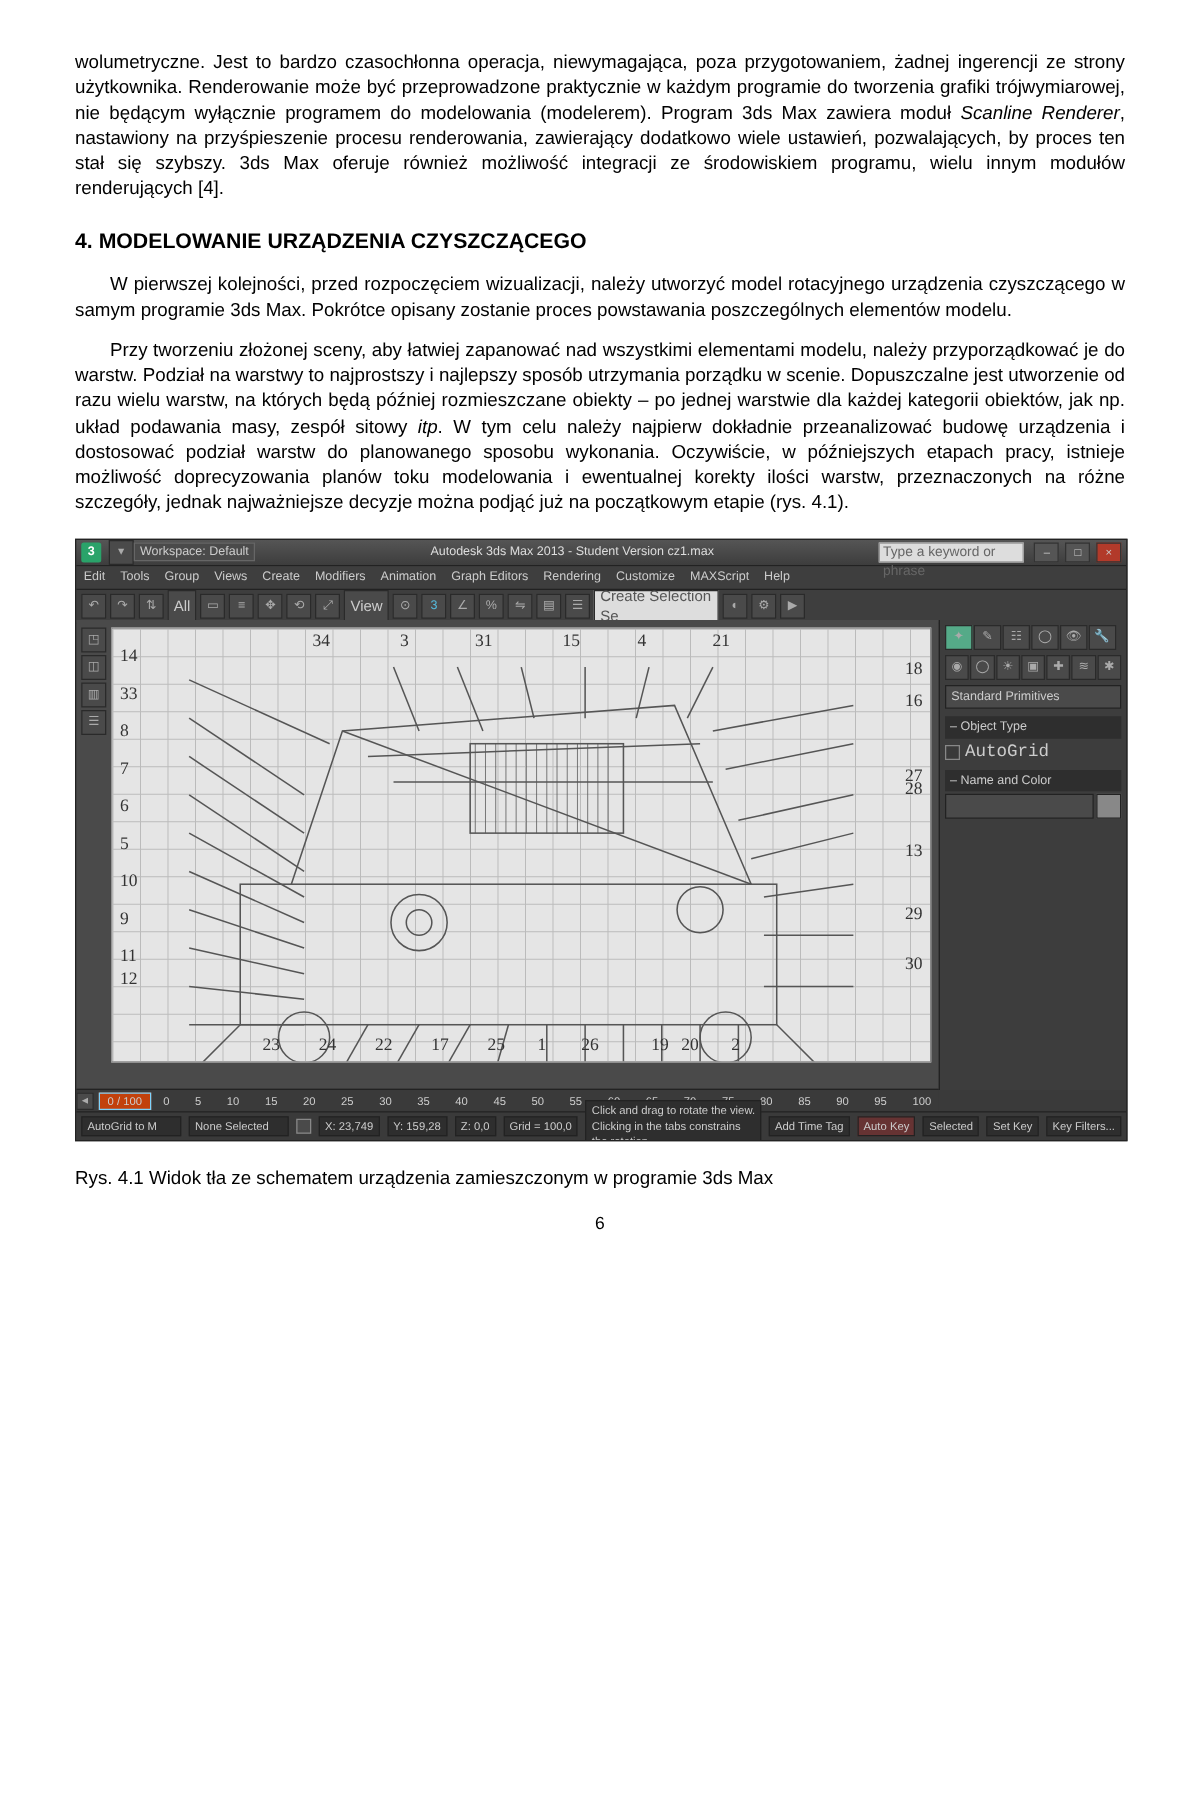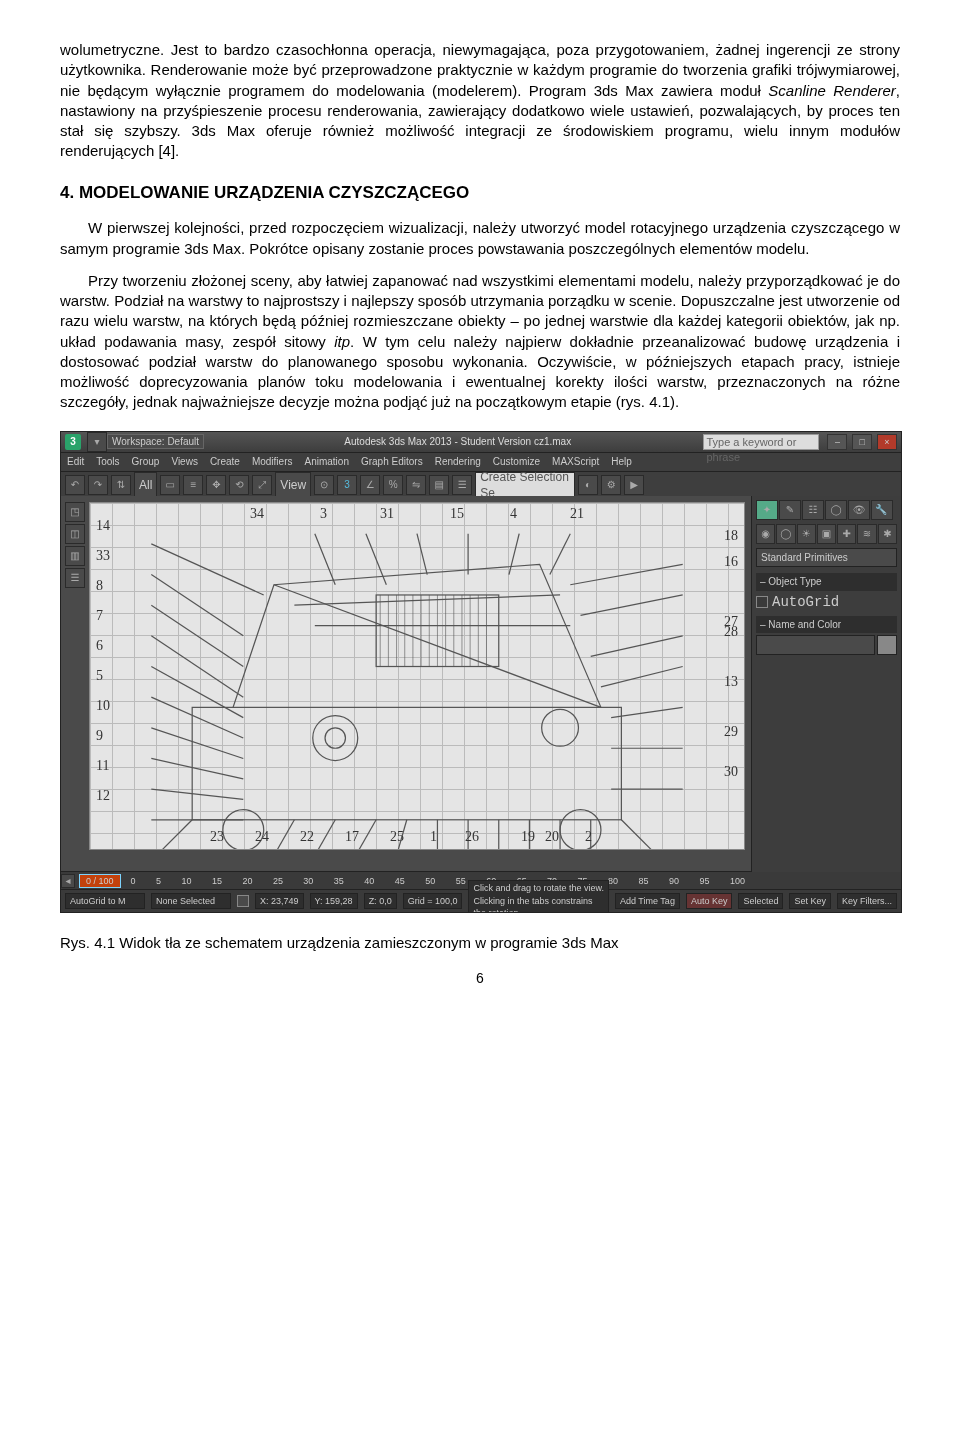--- a/index.html
+++ b/index.html
@@ -309,21 +309,21 @@
 
         <span class="num-label" style="left:6px;top:14px;">14</span>
         <span class="num-label" style="left:6px;top:44px;">33</span>
         <span class="num-label" style="left:6px;top:74px;">8</span>
         <span class="num-label" style="left:6px;top:104px;">7</span>
         <span class="num-label" style="left:6px;top:134px;">6</span>
         <span class="num-label" style="left:6px;top:164px;">5</span>
         <span class="num-label" style="left:6px;top:194px;">10</span>
         <span class="num-label" style="left:6px;top:224px;">9</span>
         <span class="num-label" style="left:6px;top:254px;">11</span>
-        <span class="num-label" style="left:6px;top:284px;">12</span>
+        <span class="num-label" style="left:6px;top:272px;">12</span>
 
         <span class="num-label" style="top:2px;left:160px;">34</span>
         <span class="num-label" style="top:2px;left:230px;">3</span>
         <span class="num-label" style="top:2px;left:290px;">31</span>
         <span class="num-label" style="top:2px;left:360px;">15</span>
         <span class="num-label" style="top:2px;left:420px;">4</span>
         <span class="num-label" style="top:2px;left:480px;">21</span>
 
         <span class="num-label" style="right:6px;top:24px;">18</span>
         <span class="num-label" style="right:6px;top:50px;">16</span>

